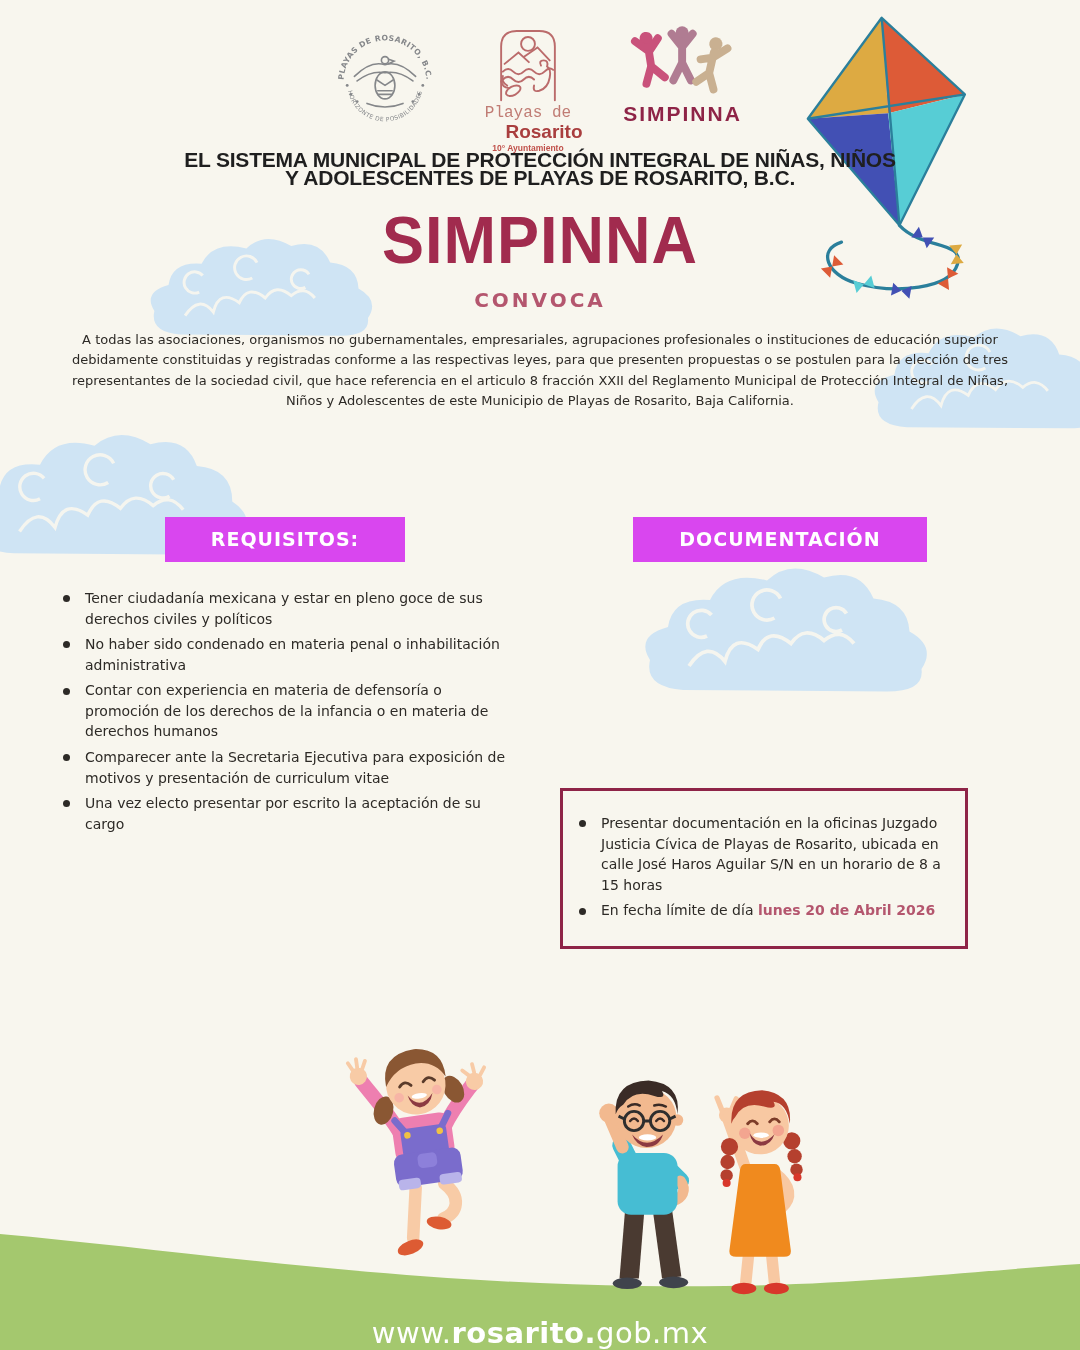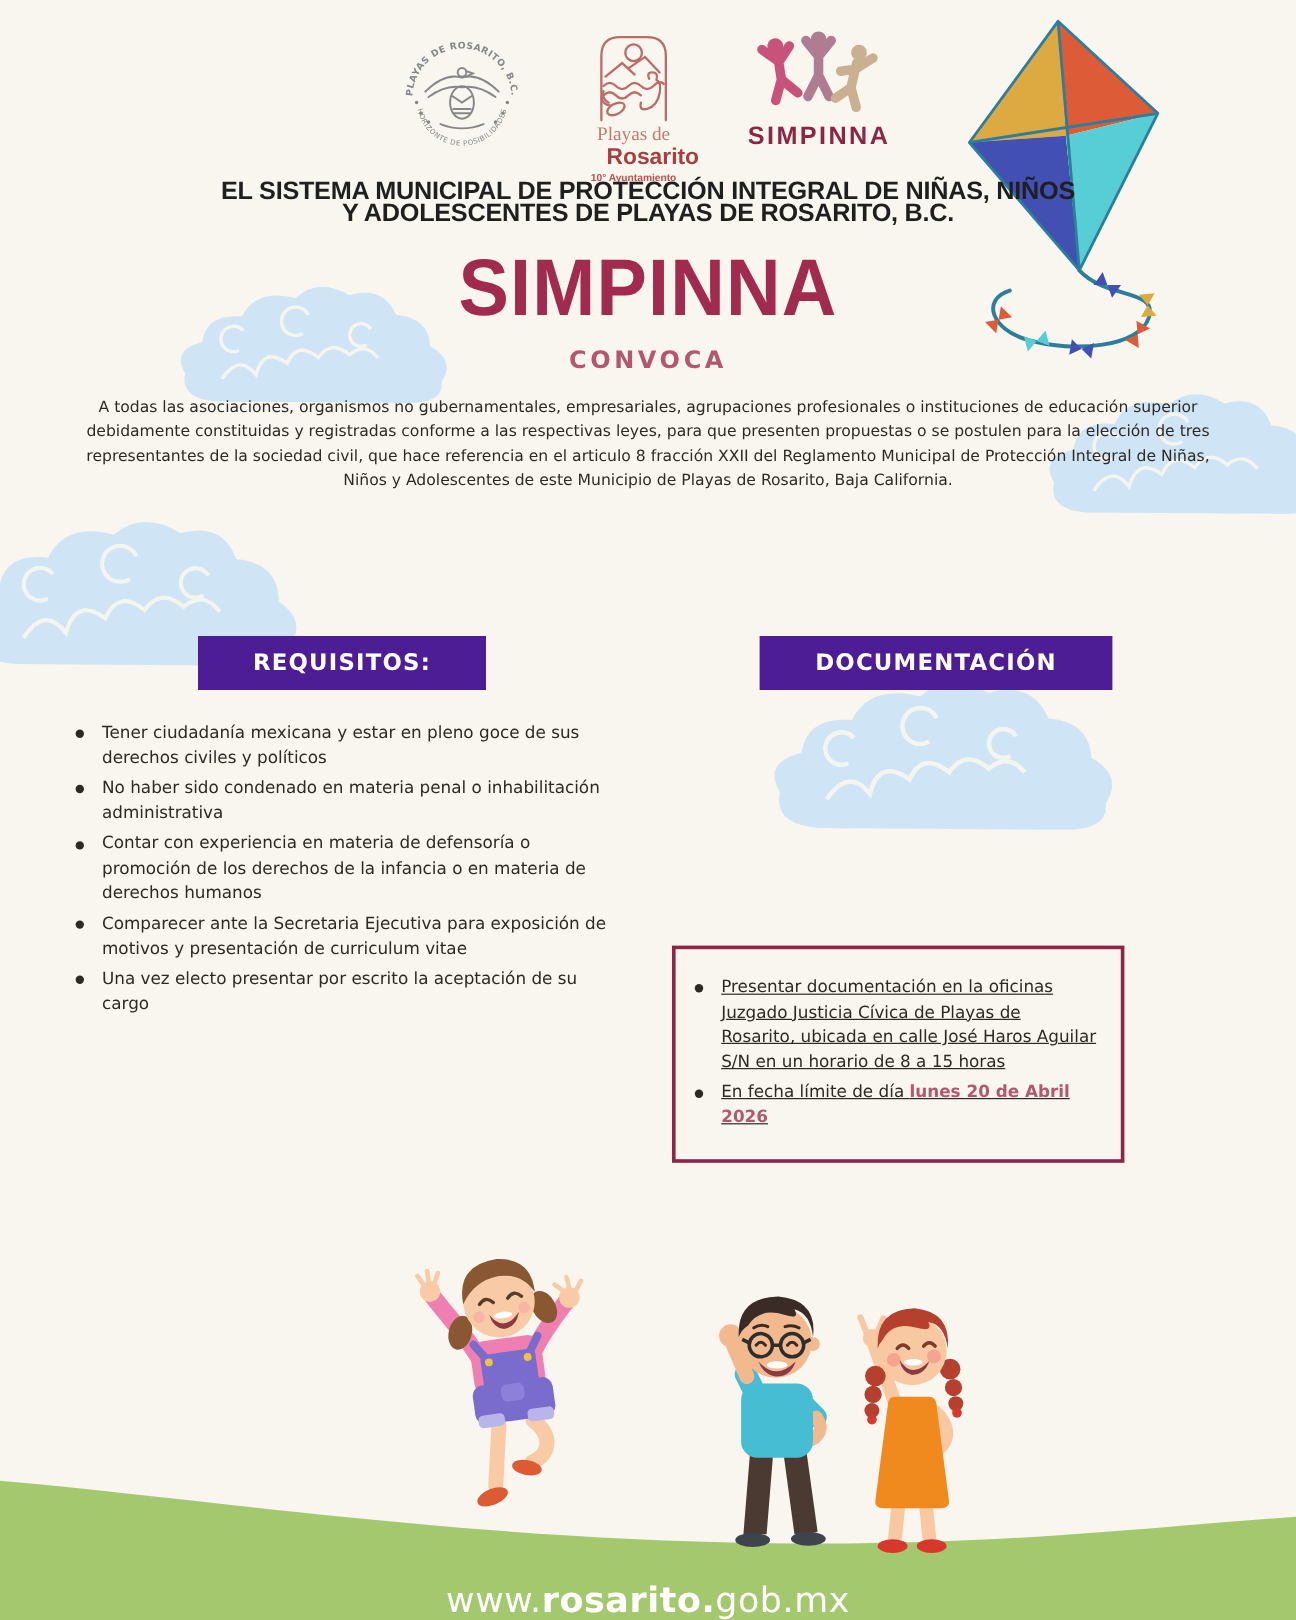--- a/index.html
+++ b/index.html
@@ -9,21 +9,21 @@
     background:#f8f6ee; overflow:hidden;
     font-family:"DejaVu Sans", sans-serif; color:#2d2a26;
   }
   .cloud{ position:absolute; z-index:0; }
   
   .logos-row{
     position:absolute; top:24px; left:0; width:100%;
     display:flex; justify-content:center; align-items:flex-start; gap:34px; z-index:2;
   }
   .logo-item{ display:flex; flex-direction:column; align-items:center; }
-  .ayto-text1{ font-family:Liberation Serif, serif; color:#c07c74; font-size:16px; margin-top:2px; }
+  .ayto-text1{ font-family:Liberation Mono, monospace; color:#c07c74; font-size:16px; margin-top:2px; }
   .ayto-text2{ font-family:"Liberation Sans",sans-serif; color:#a93e3e; font-size:19px; font-weight:bold; line-height:1;padding-left:32px; }
   .ayto-text3{ font-family:"Liberation Sans",sans-serif; color:#c0504a; font-size:8.5px; font-weight:bold; margin-top:2px; }
   .simpinna-wordmark{ font-family:"Liberation Sans",sans-serif; color:#8e2447; font-size:21px; font-weight:bold; letter-spacing:2px; margin-top:4px; }
   
   .hdr{ position:absolute; width:100%; text-align:center; z-index:2;
         font-family:"Liberation Sans",sans-serif; font-weight:bold; color:#1f1f1f; font-size:21px; letter-spacing:-0.2px;}
   .hdr1{ top:148px; } .hdr2{ top:166px; }
   .big-title{
     position:absolute; top:204px; width:100%; text-align:center; z-index:2;
     font-family:"Liberation Sans",sans-serif; font-weight:bold; font-size:63px;
@@ -36,33 +36,33 @@
   .intro{
     position:absolute; top:330px; left:70px; width:940px; z-index:2;
     text-align:center; font-size:13px; line-height:1.57; color:#2d2a26;
   }
   
   .col{ position:absolute; top:517px; z-index:2; }
   .col-left{ left:55px; width:460px; }
   .col-right{ left:560px; width:440px; }
   .badge-wrap{ text-align:center; }
   .badge{
-    display:inline-block; background:#4c1d95; color:#ffffff;
+    display:inline-block; background:#d946ef; color:#ffffff;
     font-weight:bold; font-size:19px; letter-spacing:1px;
-    padding:11px 46px 12px; font-family:"DejaVu Sans",sans-serif;margin-top:13px;
+    padding:11px 46px 12px; font-family:"DejaVu Sans",sans-serif;
   }
   ul.bullets{ list-style:none; margin-top:26px; font-size:14px; line-height:1.47; }
   ul.bullets li{ position:relative; padding-left:30px; margin-bottom:5px; }
   ul.bullets li::before{
     content:""; position:absolute; left:8px; top:0.52em;
     width:7px; height:7px; border-radius:50%; background:#2d2a26;
   }
   .info-box{
-    position:absolute; left:560px; top:788px; width:377px; z-index:2;
-    border:3px solid #8e2447; padding:22px 18px 20px 8px; background:rgba(248,246,238,0.6);text-decoration:underline;
+    position:absolute; left:560px; top:788px; width:408px; z-index:2;
+    border:3px solid #8e2447; padding:22px 18px 20px 8px; background:rgba(248,246,238,0.6);
   }
   .info-box ul.bullets{ margin-top:0; }
   .deadline{ font-weight:bold; color:#b4566e; }
   
   .hill{ position:absolute; left:0; bottom:0; width:1080px; height:130px; z-index:1; }
   .kids{ position:absolute; z-index:2; }
   .footer-url{
     position:absolute; bottom:0; width:100%; text-align:center; z-index:3;
     color:#ffffff; font-size:29px; letter-spacing:0.5px;
   }

